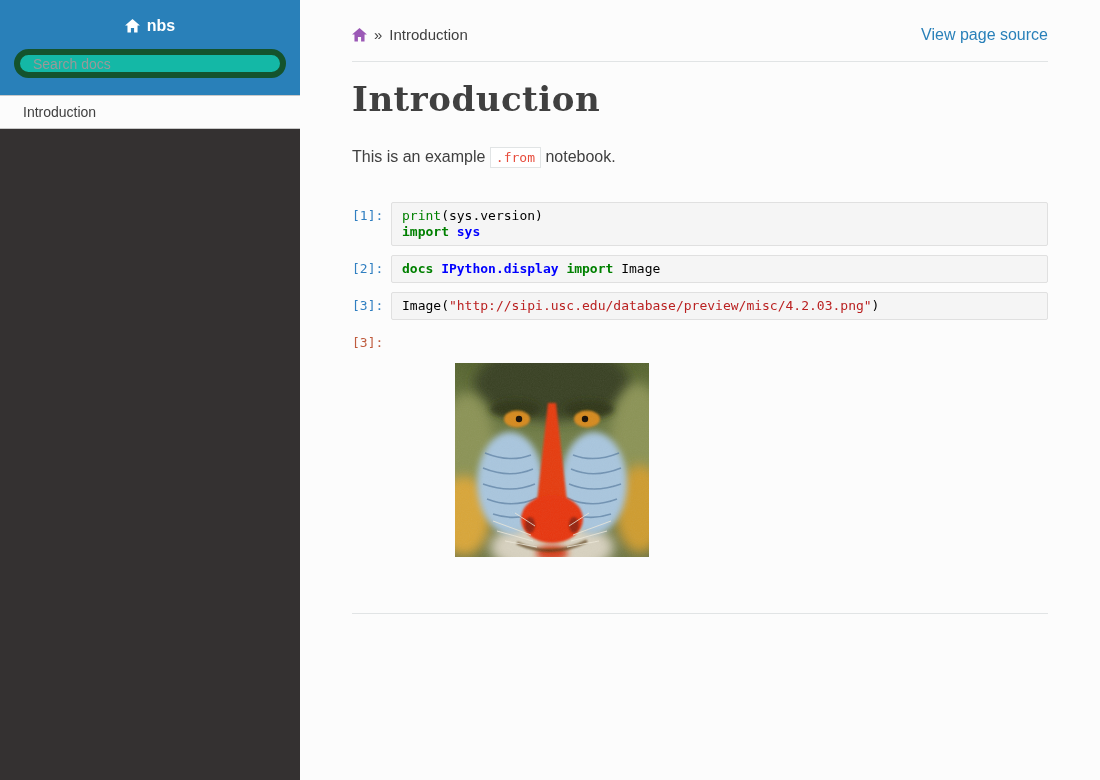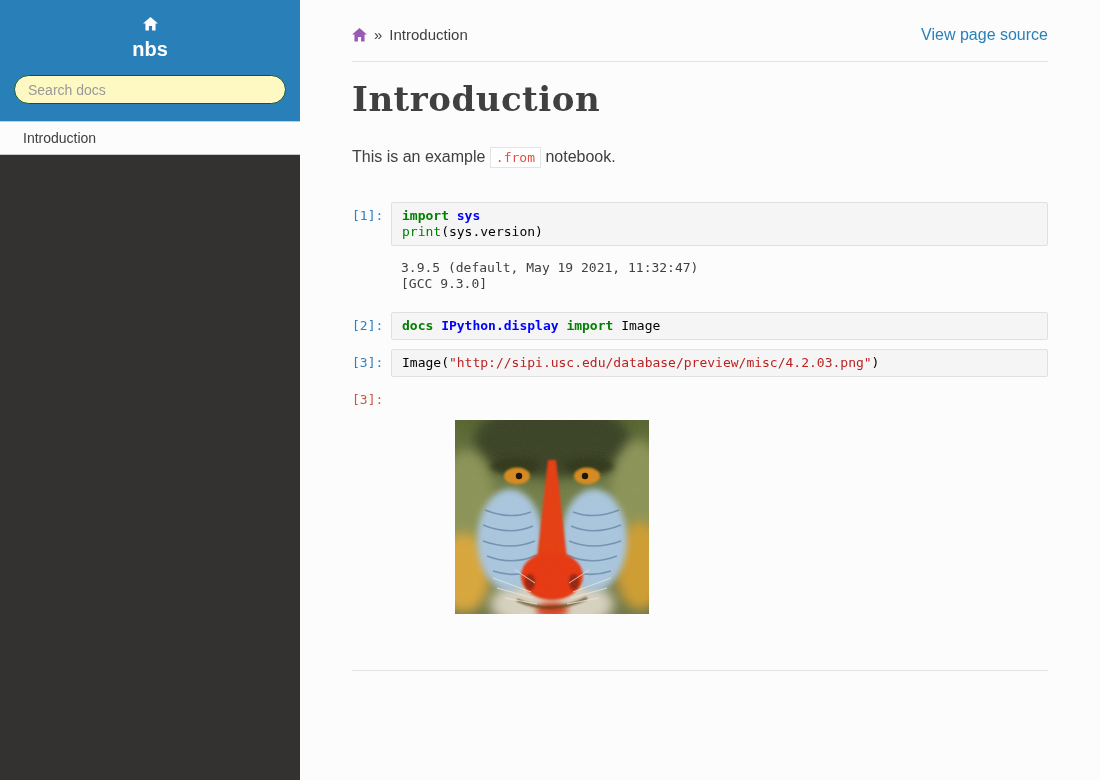--- a/index.html
+++ b/index.html
@@ -8,26 +8,26 @@
     font-family:"Liberation Sans", sans-serif;
     color:#404040;
     background:#fcfcfc;
     display:flex;
   }
 
   
   .sidebar { width:300px; flex:0 0 300px; background:#343131; height:780px; }
   .side-search { background:#2980b9; padding:13px 14px 17px; }
   .brand { display:flex; justify-content:center; align-items:center; gap:7px;
-           color:#fff; font-weight:bold; font-size:20px; margin:4px 0 14px; cursor:pointer;flex-direction:column; }
+           color:#fff; font-weight:bold; font-size:16px; margin:4px 0 14px; cursor:pointer; }
   .brand svg { display:block; }
   .search-input {
-    width:100%; height:29px; border-radius:50px; border:1px solid #14532d;
+    width:100%; height:29px; border-radius:50px; border:6px solid #14532d;
     padding:6px 13px; font-size:14px; color:#404040; outline:none;
-    font-family:"Liberation Sans", sans-serif; background:#fef9c3;
+    font-family:"Liberation Sans", sans-serif; background:#14b8a6;
   }
   .search-input::placeholder { color:#999; }
   .menu-caption { color:#55a5d9; font-weight:bold; font-size:12px;
                   padding:21px 23px 8px; letter-spacing:.3px; }
   .menu-item-current {
     background:#fcfcfc; color:#404040; font-size:14px; padding:8px 23px;
     border-top:1px solid #c9c9c9; border-bottom:1px solid #c9c9c9; cursor:pointer;
   }
 
   
@@ -128,27 +128,23 @@
     </div>
 
     <hr class="rule">
 
     <h1 class="page-title">Introduction</h1>
 
     <p class="intro"><span>This is an example </span><code class="inline-code">.from</code><span> notebook.</span></p>
 
     <div class="nb-row nb-input">
       <div class="nb-prompt prompt-in">[1]:</div>
-      <div class="input-area"><div class="code-line"><span class="tok-kw">import</span><span class="tok-p"> </span><span class="tok-nn">sys</span></div><div class="code-line"><span class="tok-nb">print</span><span class="tok-p">(sys.version)</span></div></div>
-    </div>
-
-    <div class="nb-row nb-output">
-      <div class="nb-prompt"></div>
-      <div class="output-area"><div class="code-line">3.9.5 (default, May 19 2021, 11:32:47)</div><div class="code-line">[GCC 9.3.0]</div></div>
-    </div>
+      <div class="input-area"><div class="code-line"><span class="tok-nb">print</span><span class="tok-p">(sys.version)</span></div><div class="code-line"><span class="tok-kw">import</span><span class="tok-p"> </span><span class="tok-nn">sys</span></div></div>
+    </div>
+
 
     <div class="nb-row nb-input">
       <div class="nb-prompt prompt-in">[2]:</div>
       <div class="input-area"><div class="code-line"><span class="tok-kw">docs</span><span class="tok-p"> </span><span class="tok-nn">IPython.display</span><span class="tok-p"> </span><span class="tok-kw">import</span><span class="tok-p"> Image</span></div></div>
     </div>
 
     <div class="nb-row nb-input">
       <div class="nb-prompt prompt-in">[3]:</div>
       <div class="input-area"><div class="code-line"><span class="tok-p">Image(</span><span class="tok-s">"http://sipi.usc.edu/database/preview/misc/4.2.03.png"</span><span class="tok-p">)</span></div></div>
     </div>

